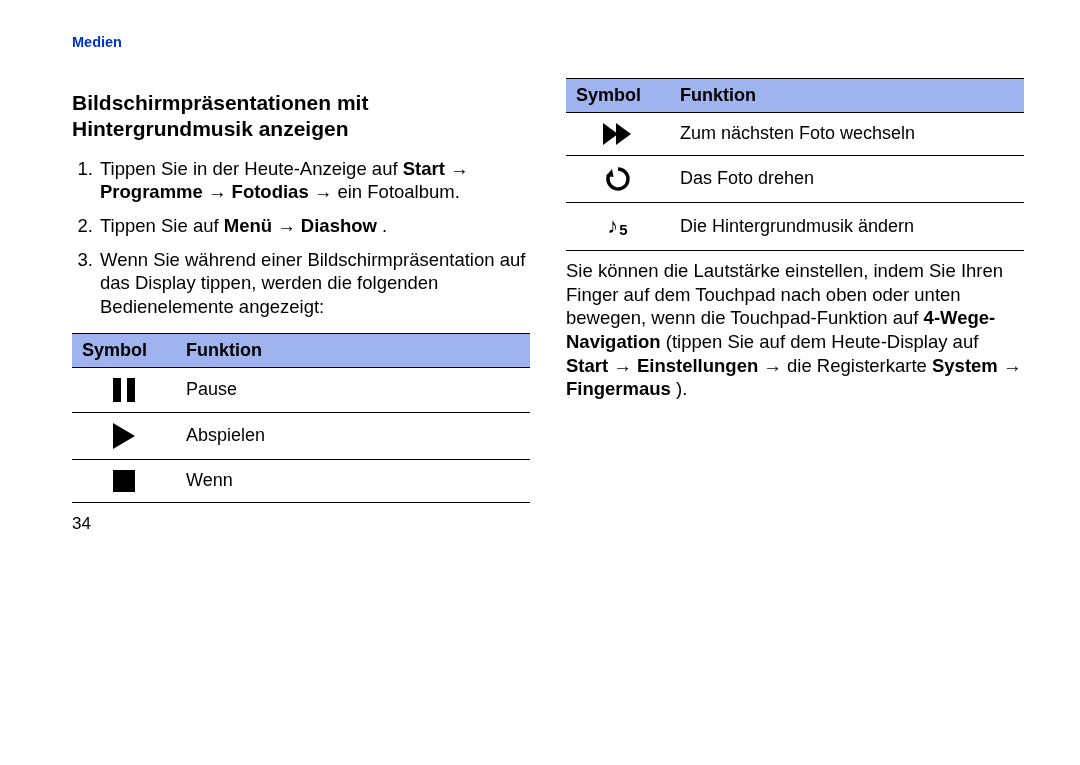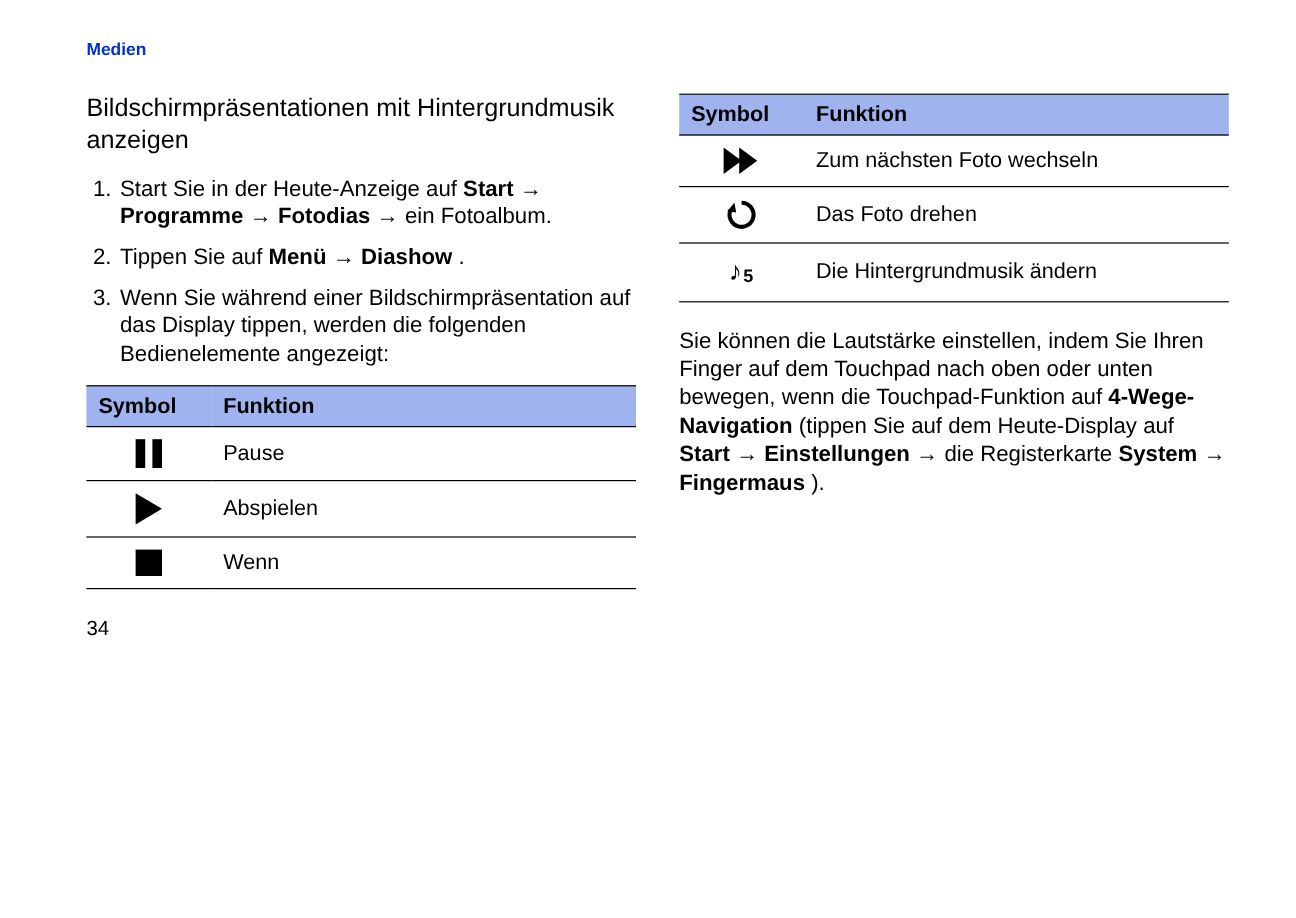--- a/index.html
+++ b/index.html
@@ -26,22 +26,22 @@
   }
   .columns {
     display: flex;
     gap: 36px;
   }
   .col {
     width: 458px;
   }
   h2.title {
     font-size: 21px;
-    font-weight: 400;
-    margin: 0 0 14px 0;
+    font-weight: 700;
+    margin: 12px 0 14px 0;
     line-height: 1.25;
   }
   ol.steps {
     margin: 0 0 14px 0;
     padding-left: 26px;
     font-size: 18.5px;
     line-height: 1.28;
   }
   ol.steps li {
     margin-bottom: 10px;
@@ -71,21 +71,21 @@
   table.sym td.ic {
     width: 84px;
     text-align: center;
   }
   table.sym th:first-child { width: 84px; }
   table.sym tr:last-child td { border-bottom: 1.5px solid #000; }
 
   .para {
     font-size: 18.5px;
     line-height: 1.28;
-    margin-top: 20px;
+    margin-top: 8px;
   }
   .page-num {
     position: absolute;
     left: 72px;
     bottom: 26px;
     font-size: 17px;
   }
 
   
   .icon { display:inline-block; vertical-align:middle; }
@@ -132,21 +132,21 @@
   <div class="section-label">Medien</div>
 
   <div class="columns">
 
     <div class="col">
 
       <h2 class="title">Bildschirmpräsentationen mit Hintergrundmusik anzeigen</h2>
 
       <ol class="steps">
         <li>
-          <span>Start Sie in der Heute-Anzeige auf </span>
+          <span>Tippen Sie in der Heute-Anzeige auf </span>
           <span class="b">Start → Programme → Fotodias →</span>
           <span> ein Fotoalbum.</span>
         </li>
         <li>
           <span>Tippen Sie auf </span>
           <span class="b">Menü → Diashow</span>
           <span>.</span>
         </li>
         <li>
           <span>Wenn Sie während einer Bildschirmpräsentation auf das Display tippen, werden die folgenden Bedienelemente angezeigt:</span>

